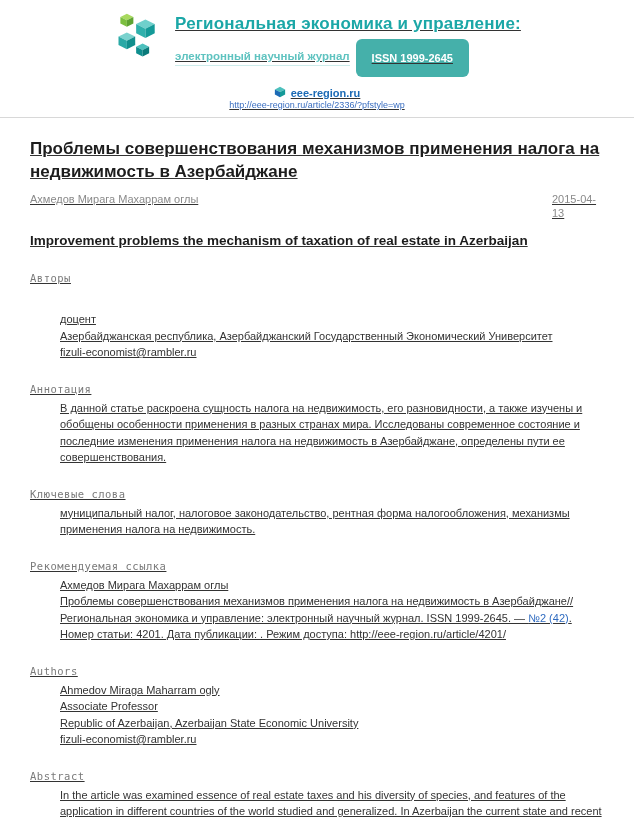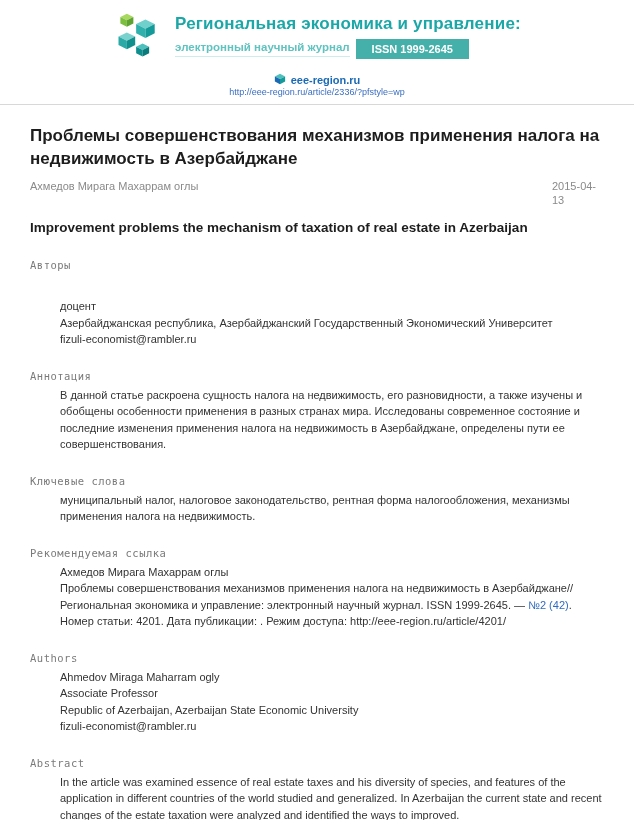--- a/index.html
+++ b/index.html
@@ -1,27 +1,27 @@
 <!DOCTYPE html>
 <html><head>
 <meta charset="utf-8">
 <style>
   html,body { margin:0; padding:0; background:#ffffff; }
   body { font-family:"Liberation Sans", sans-serif; color:#333; }
-  .page { width:634px; height:820px; margin:0 auto; background:#fff; overflow:hidden; position:relative; box-sizing:border-box; }
+  .page { width:634px; height:820px; margin:0 auto; background:#fff; overflow:hidden; position:relative; box-sizing:border-box;text-decoration:underline; }
 
   
   .journal-header { padding-top:12px; display:flex; justify-content:center; }
   .header-inner { display:flex; align-items:flex-start; gap:12px; }
   .logo { width:50px; height:52px; flex:0 0 auto; }
   .header-text { padding-top:2px; }
   .journal-title { color:#1ba7a7; font-size:17px; font-weight:bold; letter-spacing:0.2px; }
   .subtitle-row { display:flex; align-items:center; gap:6px; margin-top:5px; }
   .journal-subtitle { color:#5fc3c0; font-size:11.5px; font-weight:bold; border-bottom:1px solid #cdeceb; padding-bottom:3px; }
-  .issn-badge { background:#45b0aa; color:#ffffff; font-size:11px; font-weight:bold; padding:4px 16px; border-radius:0; white-space:nowrap; }
+  .issn-badge { background:#45b0aa; color:#ffffff; font-size:11px; font-weight:bold; padding:13px 16px; border-radius:6px; white-space:nowrap; }
 
   
   .linkbar { display:flex; justify-content:space-between; align-items:center; padding:9px 10px 7px 10px;flex-direction:column; }
   .site-link { display:flex; align-items:center; gap:5px; color:#1b6ab5; font-size:11px; font-weight:bold; text-decoration:none; cursor:pointer; }
   .article-url { color:#3a6ec0; font-size:9px; text-decoration:none; cursor:pointer; }
   .header-divider { border:none; border-top:1px solid #d8d8d8; margin:0; }
 
   
   main { padding:0 30px; }
   h1.title-ru { font-size:17px; font-weight:bold; color:#1d1d1d; margin:20px 0 0 0; line-height:1.35; }

